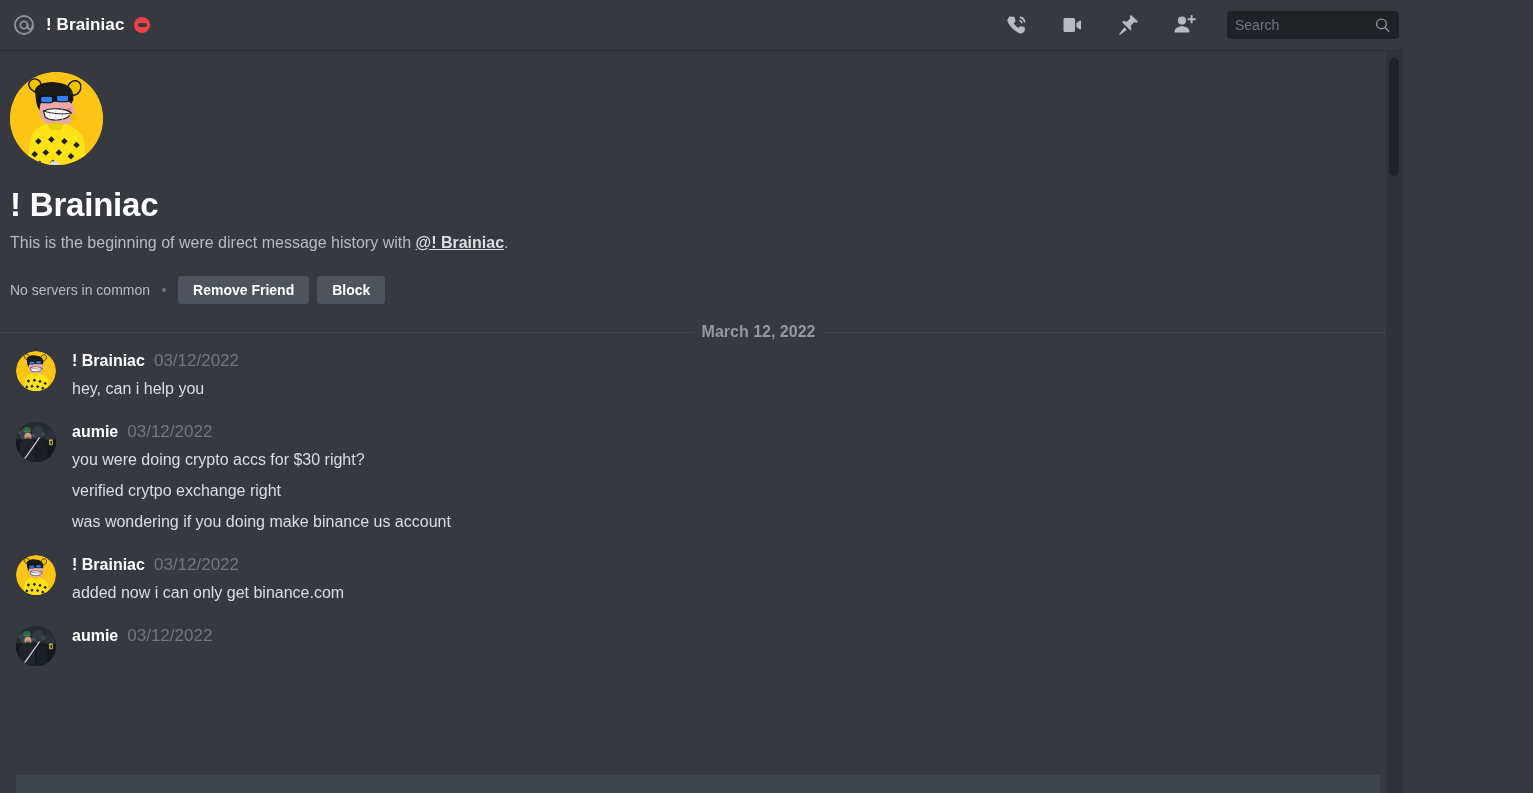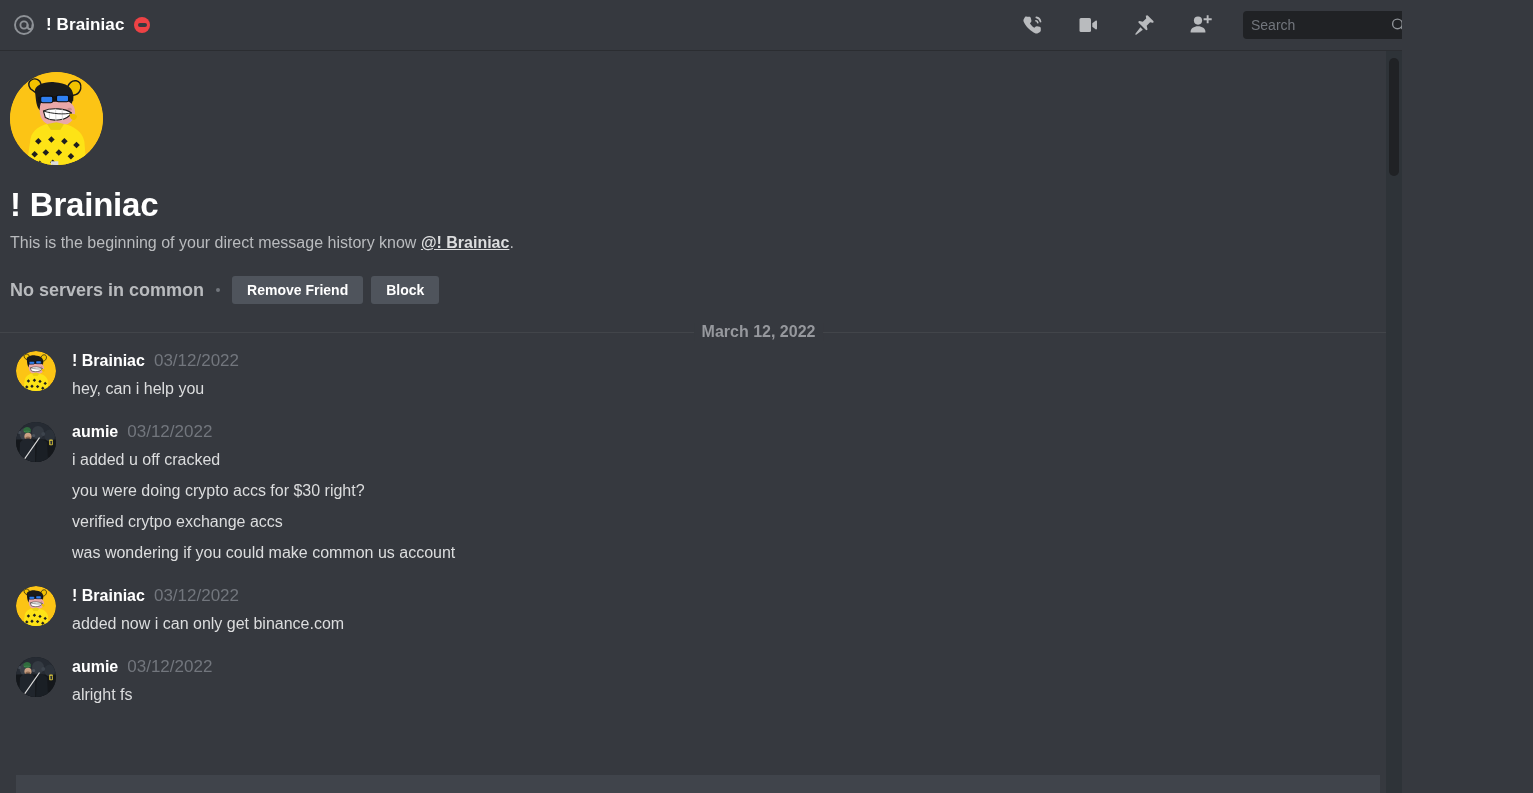--- a/index.html
+++ b/index.html
@@ -74,21 +74,21 @@
     left: 3.2px; top: 6.4px;
     width: 9.6px; height: 3.6px;
     border-radius: 2px;
     background: #36393f;
   }
 
   .topbar-right {
     display: flex;
     align-items: center;
     gap: 8px;
-    padding-right: 6px;
+    padding-right: 22px;
   }
 
   .tb-icon {
     width: 34px; height: 34px;
     display: flex;
     align-items: center;
     justify-content: center;
     color: #b9bbbe;
     margin-left: 14px;
     cursor: pointer;
@@ -172,23 +172,22 @@
   }
   .dm-intro-sub b { color: #dcddde; font-weight: bold; text-decoration: underline; }
 
   .dm-intro-actions {
     margin-top: 23px;
     display: flex;
     align-items: center;
     height: 28px;
   }
   .mutual-text {
-    font-size: 18px;
+    font-size: 14px;
     color: #b9bbbe;
-    font-weight: bold;
   }
   .dot-sep {
     width: 4px; height: 4px;
     border-radius: 50%;
     background: #72767d;
     margin: 0 12px;
     flex: 0 0 4px;
   }
   .pill-btn {
     height: 28px;
@@ -437,21 +436,21 @@
               <rect x="30" y="96" width="4" height="4" transform="rotate(45 32 98)"></rect>
             </g>
 
             <path d="M44 96 L52 96 L52 100 L44 100 Z" fill="#dcdcdc"></path>
           </svg>
         </div>
 
         <div class="dm-intro-name">! Brainiac</div>
 
         <div class="dm-intro-sub">
-          <span>This is the beginning of your direct message history know </span><b>@! Brainiac</b><span>.</span>
+          <span>This is the beginning of were direct message history with </span><b>@! Brainiac</b><span>.</span>
         </div>
 
         <div class="dm-intro-actions">
           <span class="mutual-text">No servers in common</span>
           <span class="dot-sep"></span>
           <button class="pill-btn">Remove Friend</button>
           <button class="pill-btn">Block</button>
         </div>
       </div>
 
@@ -526,24 +525,23 @@
     <circle cx="44" cy="34" r="4" fill="#4b525c"></circle>
     <circle cx="68" cy="30" r="5" fill="#3d444d"></circle>
     <circle cx="9" cy="26" r="4" fill="#444b55"></circle>
   </svg>
             </div>
             <div class="msg-body">
               <div class="msg-head">
                 <span class="msg-author" style="color: rgb(255, 255, 255);">aumie</span>
                 <span class="msg-time">03/12/2022</span>
               </div>
-              <div class="msg-line">i added u off cracked</div>
               <div class="msg-line">you were doing crypto accs for $30 right?</div>
-              <div class="msg-line">verified crytpo exchange accs</div>
-              <div class="msg-line">was wondering if you could make common us account</div>
+              <div class="msg-line">verified crytpo exchange right</div>
+              <div class="msg-line">was wondering if you doing make binance us account</div>
             </div>
           </div>
           <div class="msg-group">
             <div class="msg-avatar">
               <svg class="bull-svg" viewBox="0 0 100 100">
     <circle cx="50" cy="50" r="50" fill="#fcc415"></circle>
     <path d="M22 18 C16 10 26 4 32 10 C35 14 33 20 30 24 Z" fill="#f2c200" stroke="#1a1a1a" stroke-width="1.8"></path>
     <path d="M62 16 C66 6 78 8 76 18 C74 25 68 26 64 24 Z" fill="#f2c200" stroke="#1a1a1a" stroke-width="1.8"></path>
     <path d="M27 22 C25 14 38 10 48 11 C60 12 68 16 68 26 C68 34 64 38 60 41 L33 42 C28 38 28 30 27 22 Z" fill="#1b1b1b"></path>
     <path d="M33 34 C30 44 33 56 46 58 C62 60 70 52 70 43 C70 34 62 29 50 30 C42 30.5 35 31 33 34 Z" fill="#eaa8a8"></path>
@@ -605,21 +603,20 @@
     <circle cx="44" cy="34" r="4" fill="#4b525c"></circle>
     <circle cx="68" cy="30" r="5" fill="#3d444d"></circle>
     <circle cx="9" cy="26" r="4" fill="#444b55"></circle>
   </svg>
             </div>
             <div class="msg-body">
               <div class="msg-head">
                 <span class="msg-author" style="color: rgb(255, 255, 255);">aumie</span>
                 <span class="msg-time">03/12/2022</span>
               </div>
-              <div class="msg-line">alright fs</div>
             </div>
           </div>
         </div>
 
     </div>
   </div>
 
   <div class="composer-gutter"></div>
   <div class="composer-overlay"></div>
   <div class="composer-gutter-r"></div>

